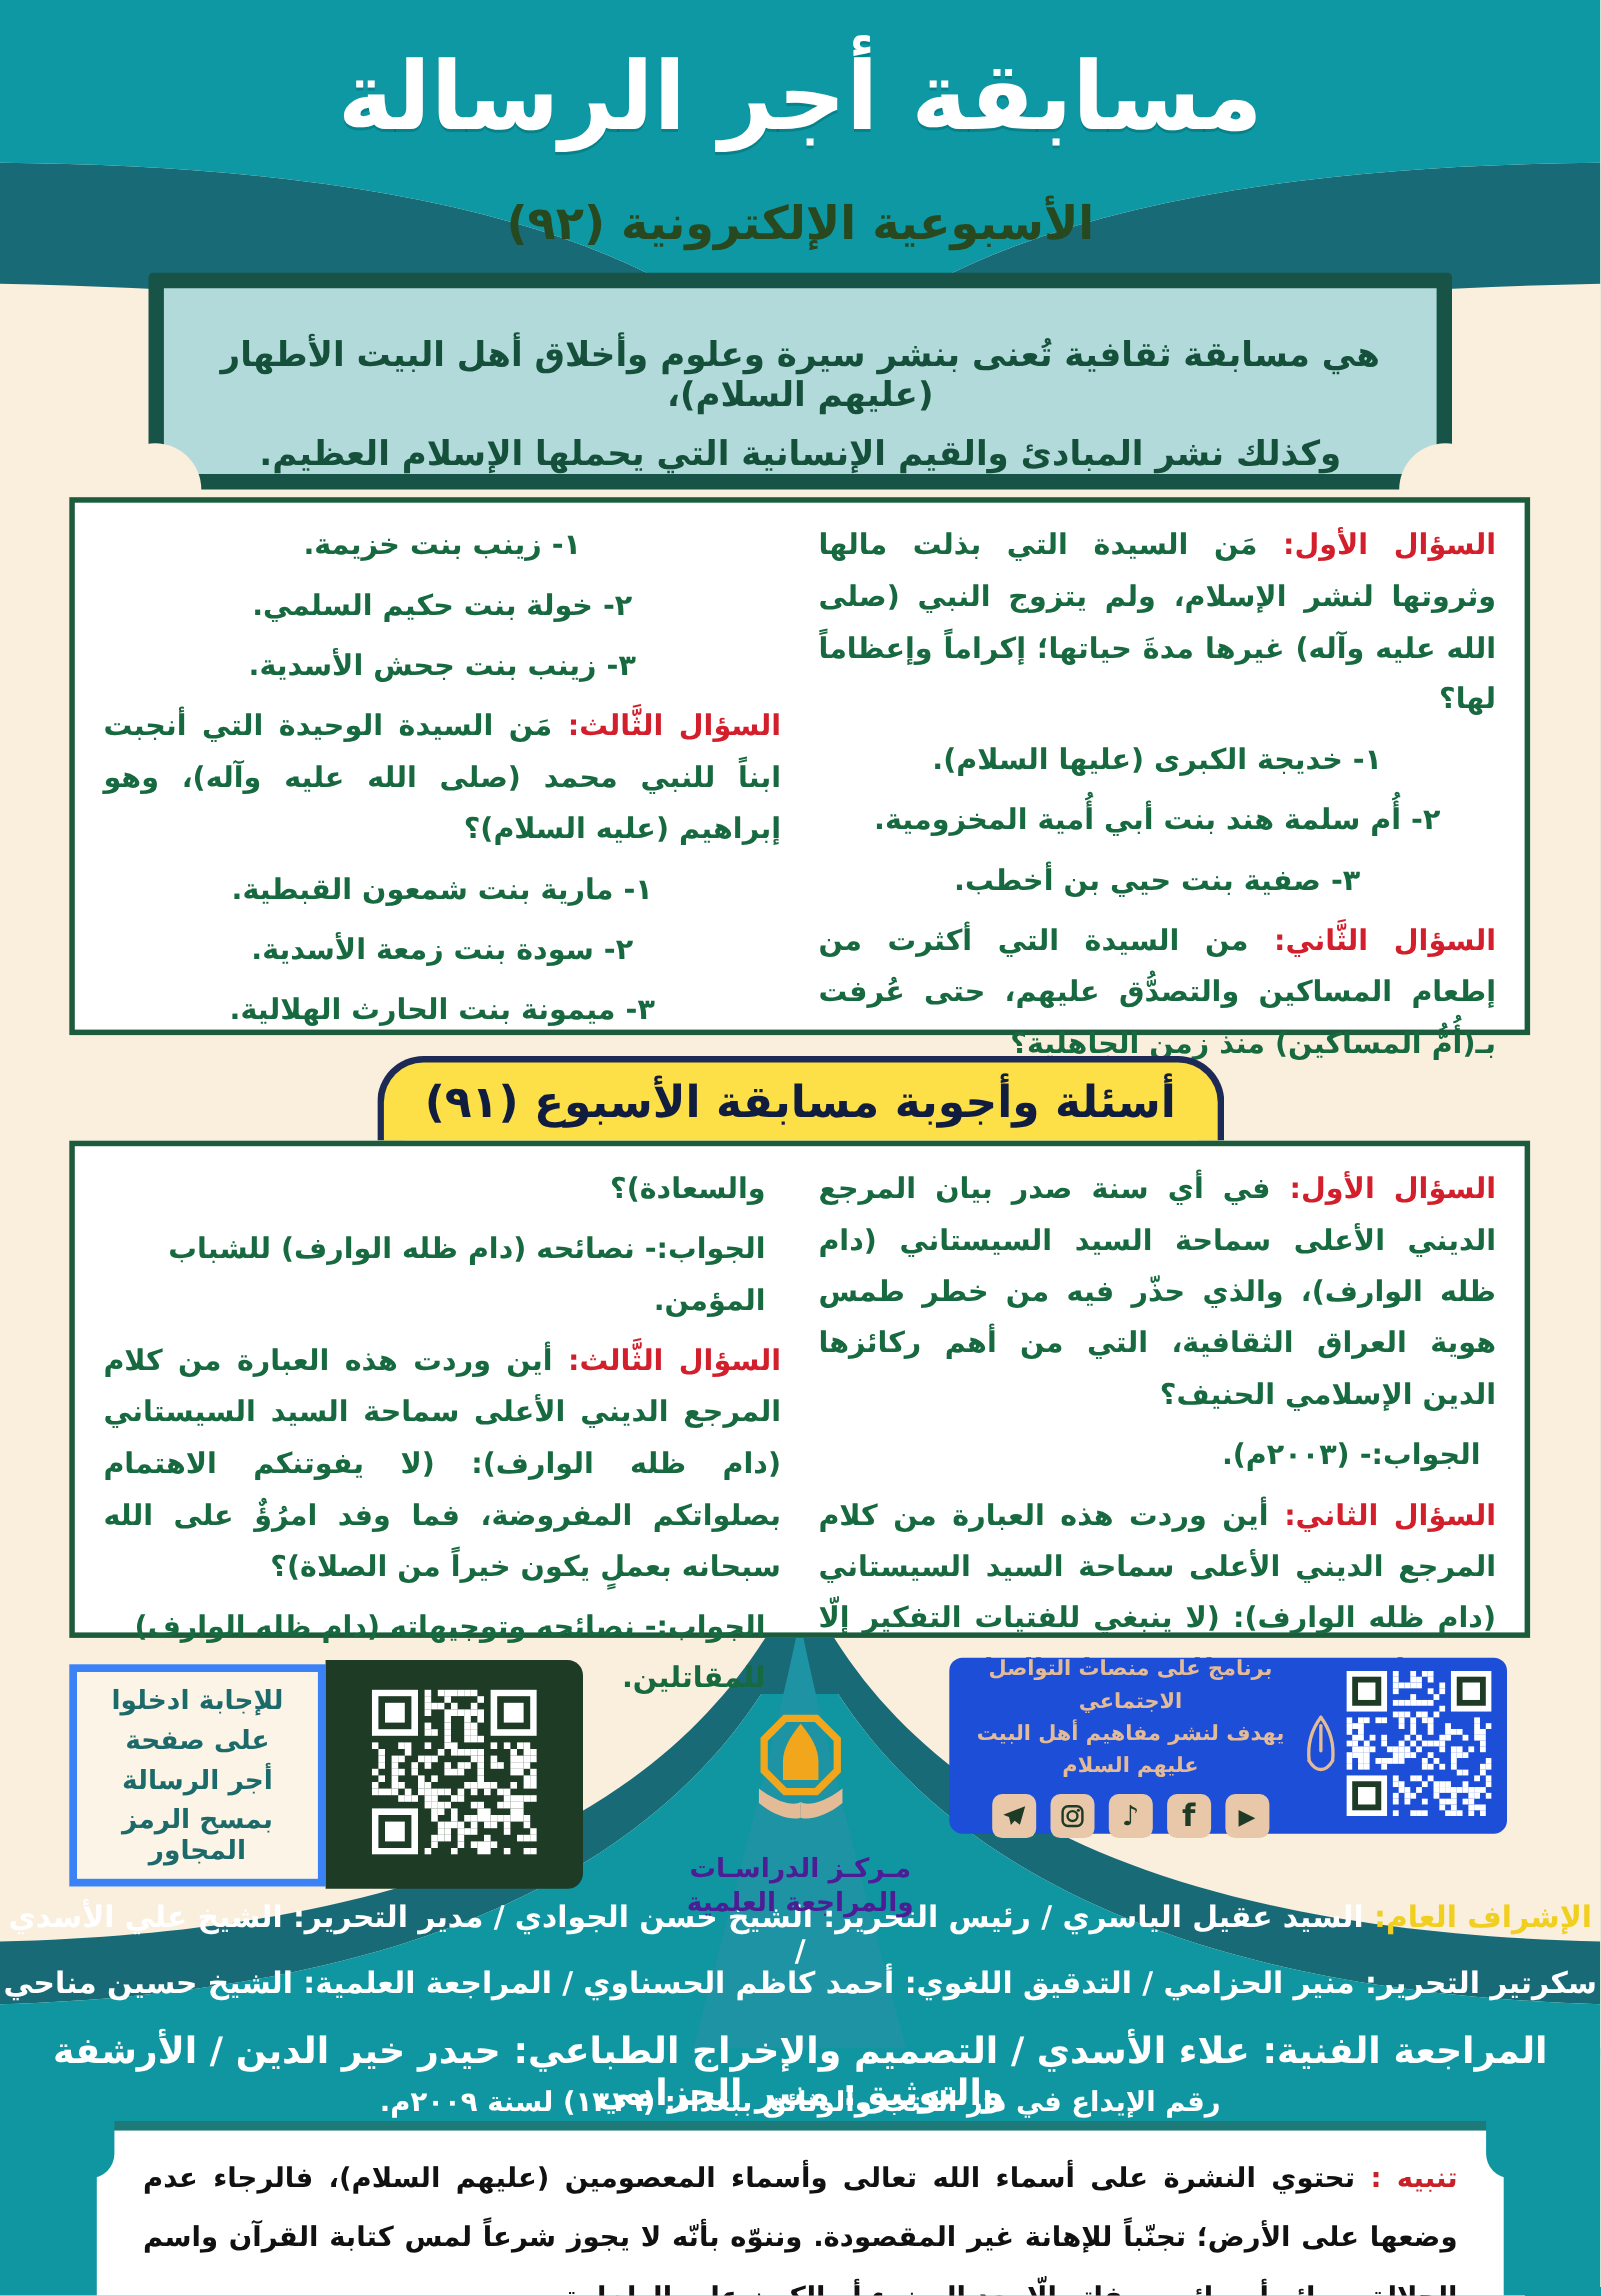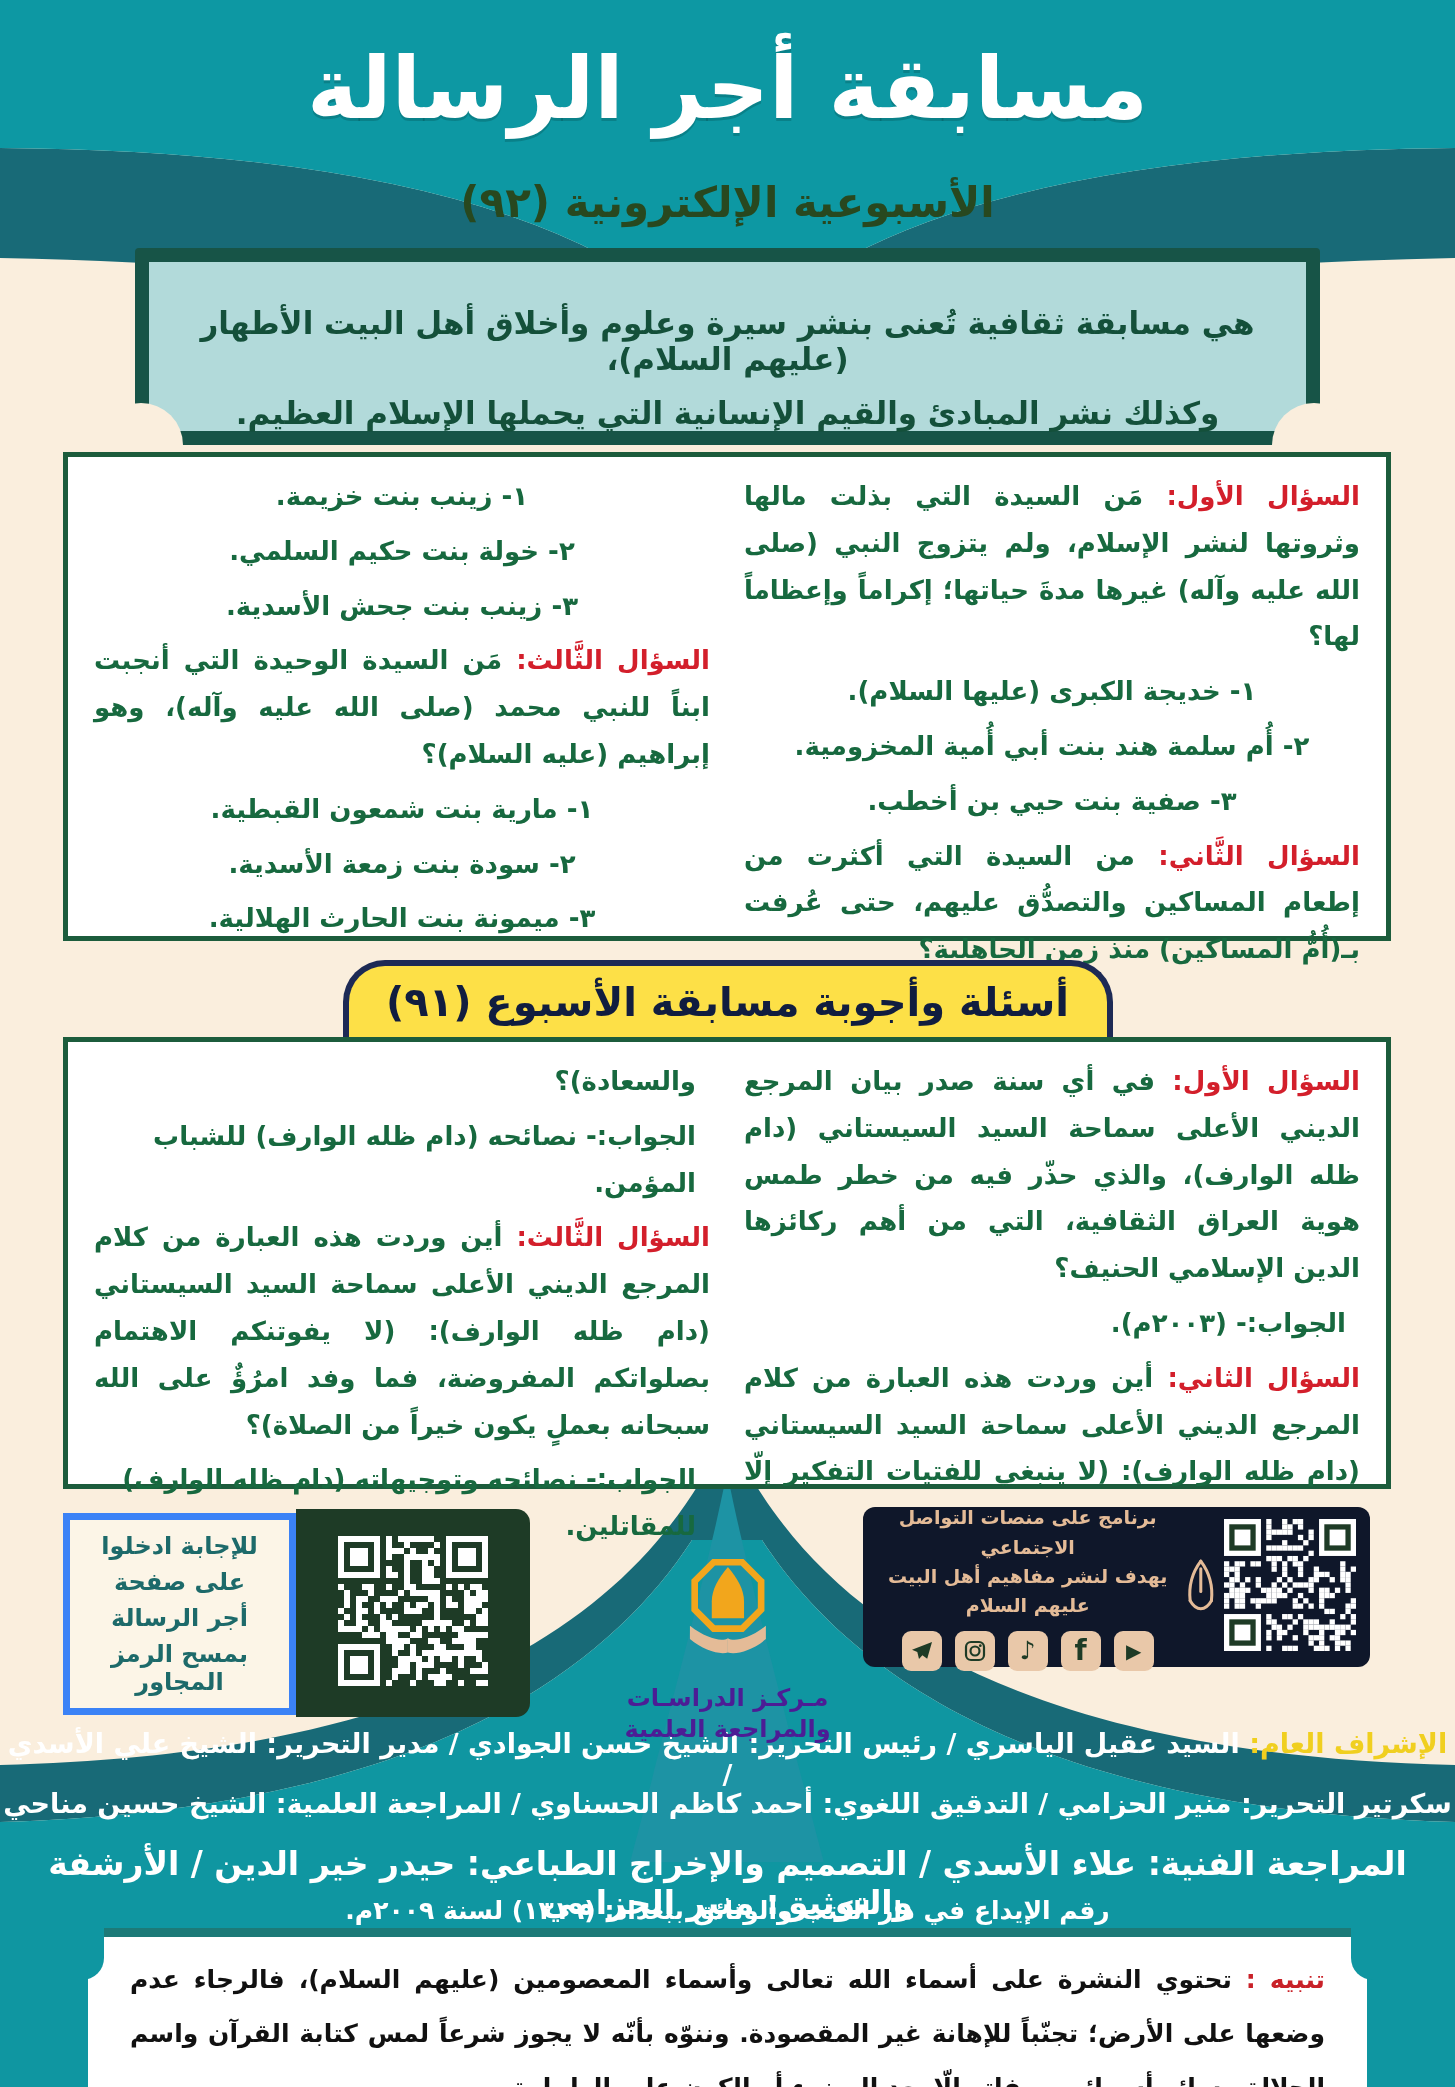--- a/index.html
+++ b/index.html
@@ -39,21 +39,21 @@
        background:#fde047;border:6px solid #1d2a55;border-bottom:none;border-radius:42px 42px 0 0;
        box-sizing:border-box;z-index:2;display:flex;align-items:center;justify-content:center;
        color:#111d3f;font-size:40px;font-weight:bold;}
 
   
   .ansbox{position:absolute;top:1513px;left:63px;width:233px;height:202px;background:#fcf5e7;
           border:7px solid #3b82f6;box-sizing:border-box;z-index:2;display:flex;flex-direction:column;
           justify-content:center;gap:8px;text-align:center;color:#1d6a6a;font-size:24px;font-weight:bold;}
   .qrpanel{position:absolute;top:1509px;left:296px;width:234px;height:208px;background:#1e3b26;
            border-radius:0 14px 14px 0;z-index:2;display:flex;align-items:center;justify-content:center;}
-  .social{position:absolute;top:1507px;left:863px;width:507px;height:160px;background:#0f172a;
+  .social{position:absolute;top:1507px;left:863px;width:507px;height:160px;background:#1d4ed8;
           border-radius:12px;z-index:2;display:flex;align-items:center;justify-content:space-between;
           padding:0 14px;box-sizing:border-box;}
   .social .stxt{color:#e4bb97;font-size:19px;font-weight:bold;text-align:center;line-height:1.55;}
   .icons{display:flex;gap:13px;justify-content:center;margin-top:10px;direction:ltr;}
   .sicon{width:40px;height:40px;background:#e9c8a9;border-radius:9px;display:flex;align-items:center;
          justify-content:center;color:#1e3b26;font-weight:bold;}
   .sicon span{font-size:25px;line-height:1;}
   .logo-wrap{position:absolute;top:1548px;left:50%;transform:translateX(-50%);z-index:3;text-align:center;}
   .logo-txt{margin-top:19px;color:#4c1d95;font-size:24px;font-weight:bold;line-height:1.3;}
 

